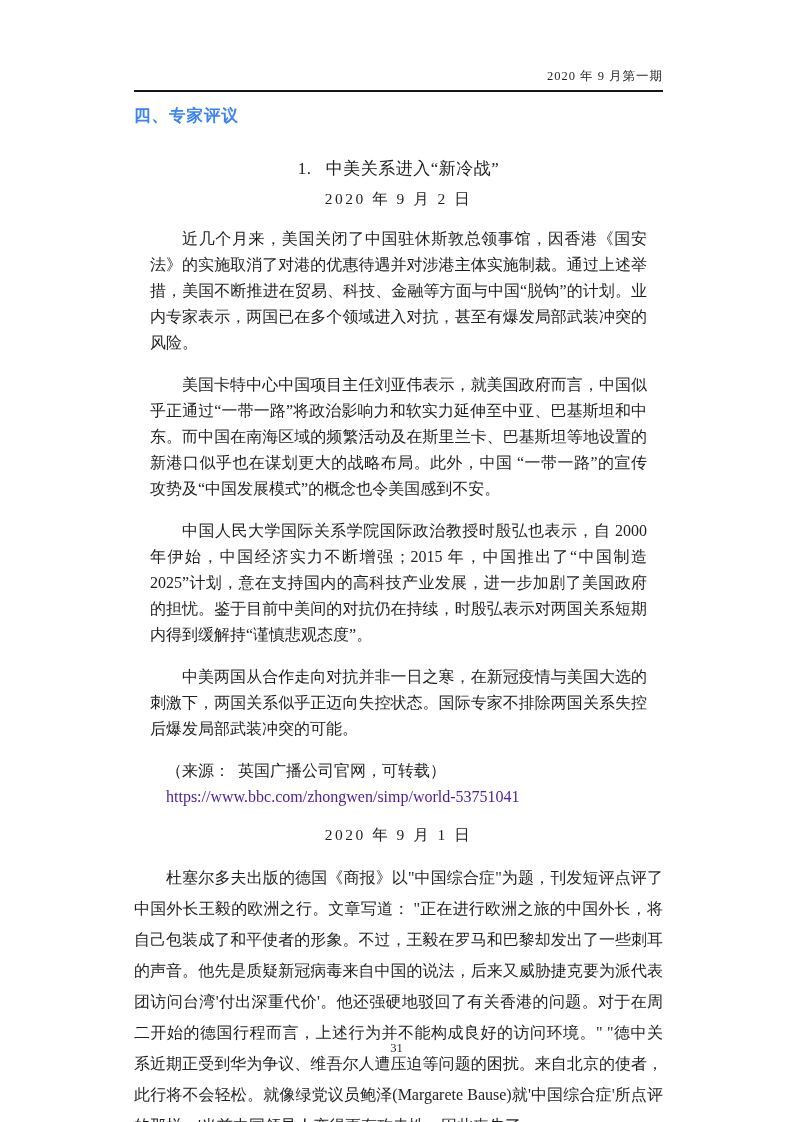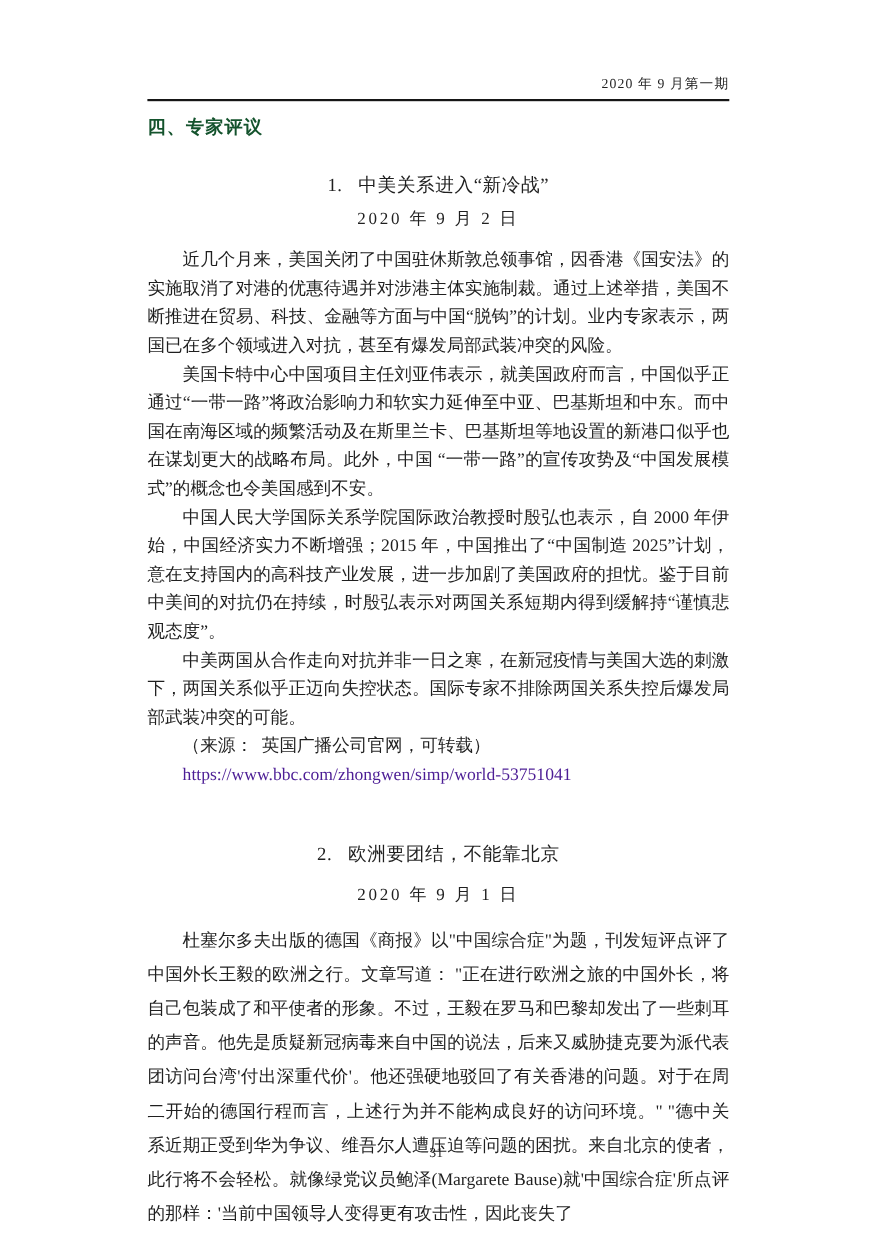--- a/index.html
+++ b/index.html
@@ -44,21 +44,21 @@
   .article1-title { margin-top: 30px; }
   .article-date {
     text-align: center;
     font-size: 15.5px;
     letter-spacing: 2.5px;
     white-space: pre-wrap;
   }
   .article1-date { margin-top: 9px; }
   .body1 { margin-top: 14px; }
   .para {
-    margin: 0;
+    margin: 16px;
     font-size: 16px;
     line-height: 26px;
     text-align: justify;
     text-indent: 2em;
   }
   .source-line {
     margin: 0;
     font-size: 16px;
     line-height: 26px;
     text-indent: 2em;
@@ -98,37 +98,36 @@
 </head>
 <body>
 
 <div class="page">
 
   <div class="header-row">
     <span>2020 年 9 月第一期</span>
   </div>
   <hr class="header-rule">
 
-  <h1 class="section-heading" style="color:#14532d;">四、专家评议</h1>
+  <h1 class="section-heading" style="color:#3b82f6;">四、专家评议</h1>
 
   <div class="article">
     <h2 class="article-title article1-title">1.   中美关系进入“新冷战”</h2>
     <div class="article-date article1-date">2020 年 9 月 2 日</div>
     <div class="body1">
       <p class="para">近几个月来，美国关闭了中国驻休斯敦总领事馆，因香港《国安法》的实施取消了对港的优惠待遇并对涉港主体实施制裁。通过上述举措，美国不断推进在贸易、科技、金融等方面与中国“脱钩”的计划。业内专家表示，两国已在多个领域进入对抗，甚至有爆发局部武装冲突的风险。</p>
       <p class="para">美国卡特中心中国项目主任刘亚伟表示，就美国政府而言，中国似乎正通过“一带一路”将政治影响力和软实力延伸至中亚、巴基斯坦和中东。而中国在南海区域的频繁活动及在斯里兰卡、巴基斯坦等地设置的新港口似乎也在谋划更大的战略布局。此外，中国 “一带一路”的宣传攻势及“中国发展模式”的概念也令美国感到不安。</p>
       <p class="para">中国人民大学国际关系学院国际政治教授时殷弘也表示，自 2000 年伊始，中国经济实力不断增强；2015 年，中国推出了“中国制造 2025”计划，意在支持国内的高科技产业发展，进一步加剧了美国政府的担忧。鉴于目前中美间的对抗仍在持续，时殷弘表示对两国关系短期内得到缓解持“谨慎悲观态度”。</p>
       <p class="para">中美两国从合作走向对抗并非一日之寒，在新冠疫情与美国大选的刺激下，两国关系似乎正迈向失控状态。国际专家不排除两国关系失控后爆发局部武装冲突的可能。</p>
       <p class="source-line">（来源：  英国广播公司官网，可转载）</p>
       <p class="url-line"><a href="#">https://www.bbc.com/zhongwen/simp/world-53751041</a></p>
     </div>
   </div>
 
   <div class="article">
-    <h2 class="article-title article2-title">2.   欧洲要团结，不能靠北京</h2>
     <div class="article-date article2-date">2020 年 9 月 1 日</div>
     <div class="body2">
       <p class="para2">杜塞尔多夫出版的德国《商报》以"中国综合症"为题，刊发短评点评了中国外长王毅的欧洲之行。文章写道： "正在进行欧洲之旅的中国外长，将自己包装成了和平使者的形象。不过，王毅在罗马和巴黎却发出了一些刺耳的声音。他先是质疑新冠病毒来自中国的说法，后来又威胁捷克要为派代表团访问台湾'付出深重代价'。他还强硬地驳回了有关香港的问题。对于在周二开始的德国行程而言，上述行为并不能构成良好的访问环境。" "德中关系近期正受到华为争议、维吾尔人遭压迫等问题的困扰。来自北京的使者，此行将不会轻松。就像绿党议员鲍泽(Margarete Bause)就'中国综合症'所点评的那样：'当前中国领导人变得更有攻击性，因此丧失了</p>
     </div>
   </div>
 
   <div class="footer">
     <span>31</span>
   </div>
 

